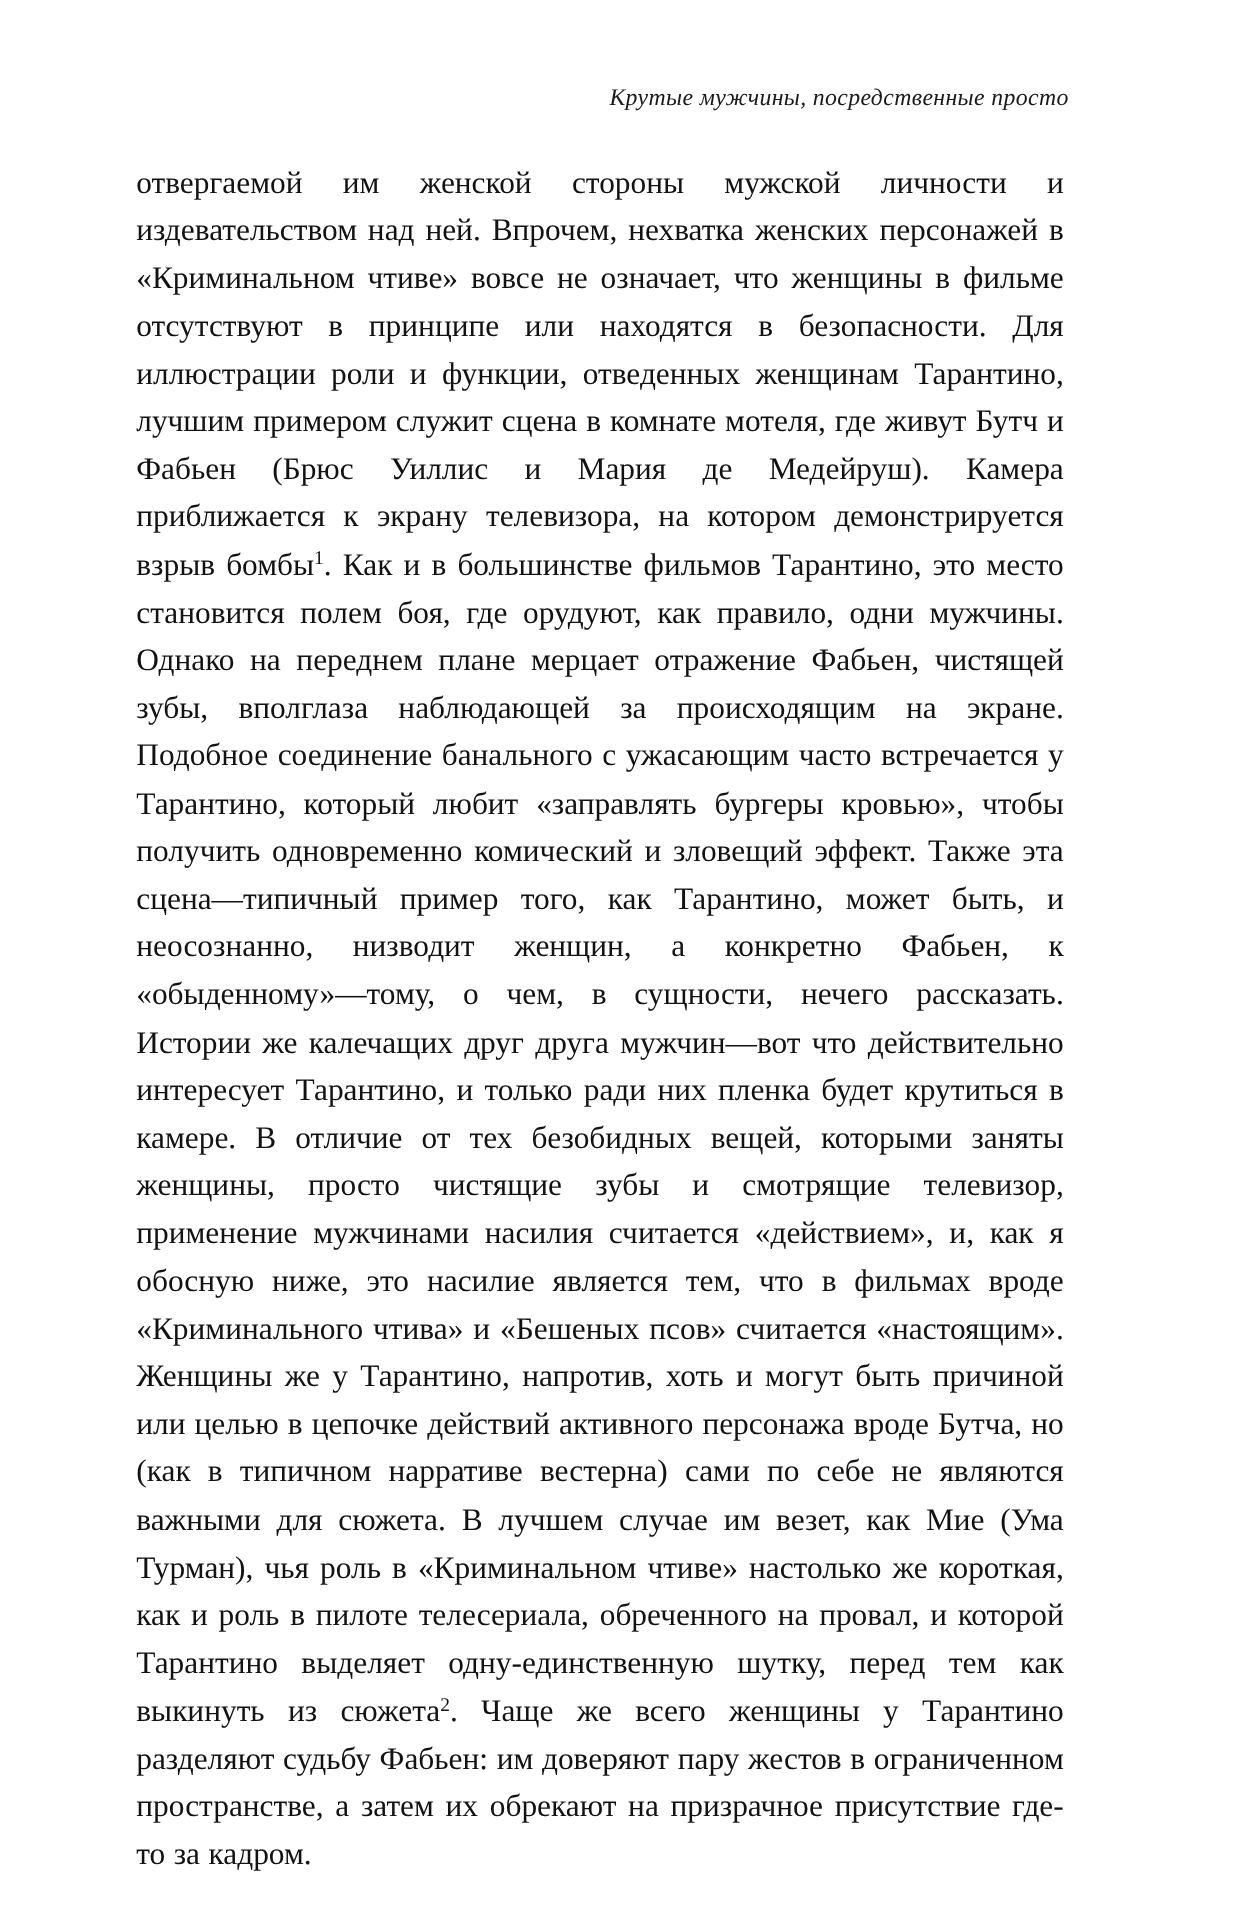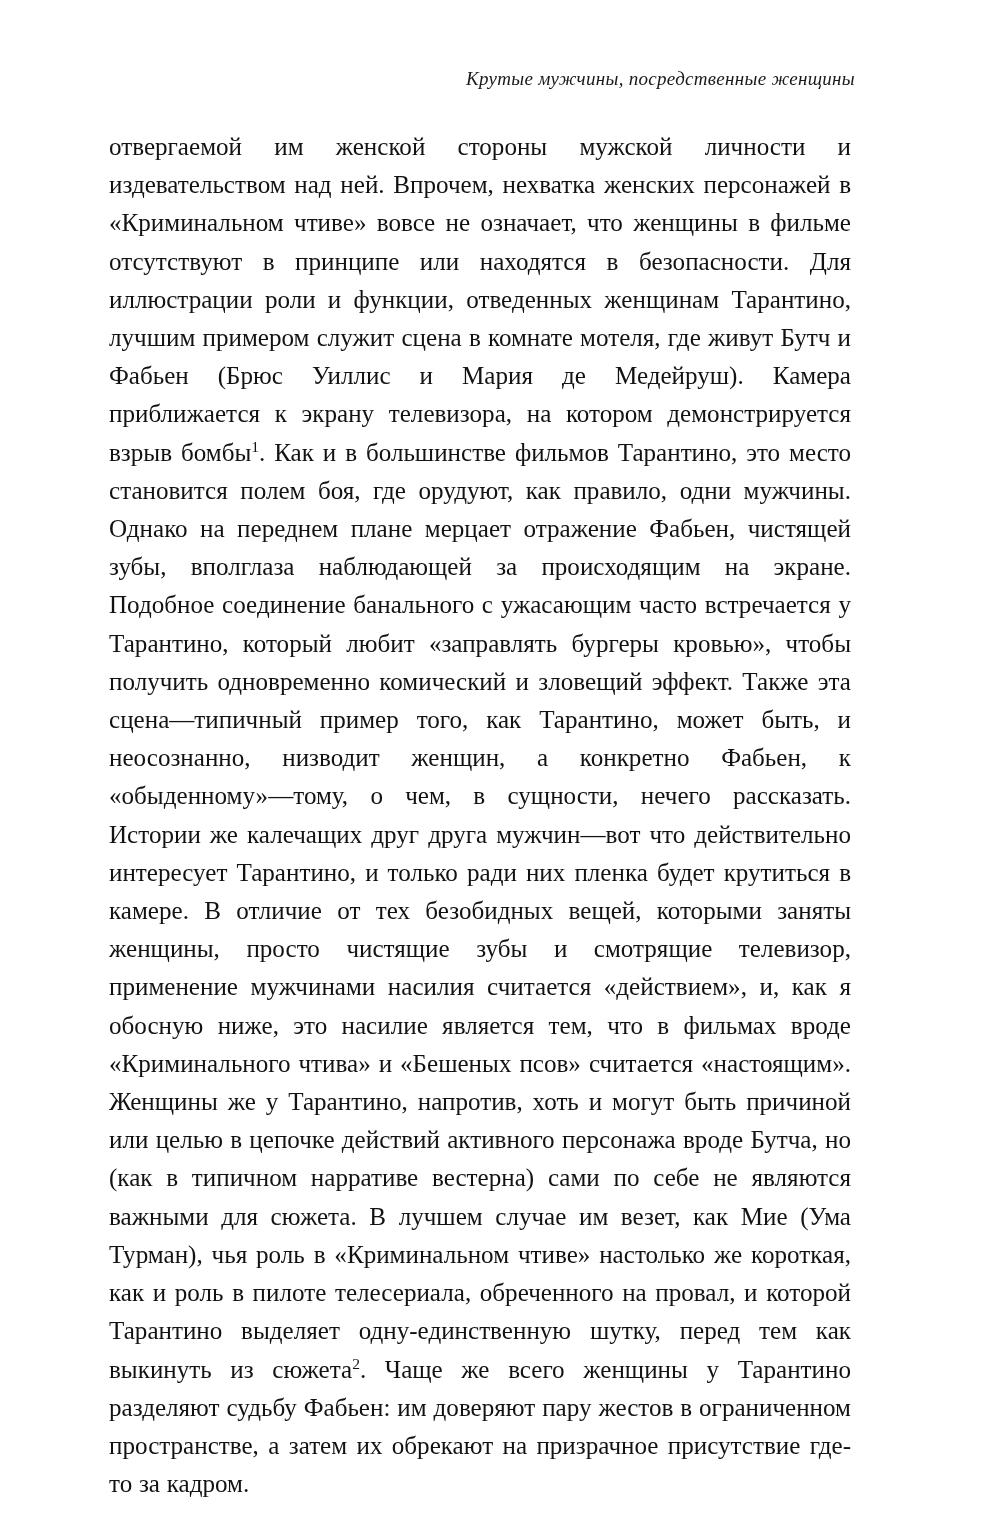--- a/index.html
+++ b/index.html
@@ -72,20 +72,20 @@
     font-family: "Liberation Serif", "DejaVu Serif", serif;
     font-size: 27px;
     color: #141414;
   }
 </style>
 </head>
 <body>
 
 <div class="page">
 
-  <div class="running-head">Крутые мужчины, посредственные женщины</div>
+  <div class="running-head">Крутые мужчины, посредственные просто</div>
 
   <div class="text-block">
     <p class="body-paragraph"><span>отвергаемой им женской стороны мужской личности и издевательством над ней. Впрочем, нехватка женских персонажей в «Криминальном чтиве» вовсе не означает, что женщины в фильме отсутствуют в принципе или находятся в безопасности. Для иллюстрации роли и функции, отведенных женщинам Тарантино, лучшим примером служит сцена в комнате мотеля, где живут Бутч и Фабьен (Брюс Уиллис и Мария де Медейруш). Камера приближается к экрану телевизора, на котором демонстрируется взрыв бомбы</span><sup>1</sup><span>. Как и в большинстве фильмов Тарантино, это место становится полем боя, где орудуют, как правило, одни мужчины. Однако на переднем плане мерцает отражение Фабьен, чистящей зубы, вполглаза наблюдающей за происходящим на экране. Подобное соединение банального с ужасающим часто встречается у Тарантино, который любит «заправлять бургеры кровью», чтобы получить одновременно комический и зловещий эффект. Также эта сцена—типичный пример того, как Тарантино, может быть, и неосознанно, низводит женщин, а конкретно Фабьен, к «обыденному»—тому, о чем, в сущности, нечего рассказать. Истории же калечащих друг друга мужчин—вот что действительно интересует Тарантино, и только ради них пленка будет крутиться в камере. В отличие от тех безобидных вещей, которыми заняты женщины, просто чистящие зубы и смотрящие телевизор, применение мужчинами насилия считается «действием», и, как я обосную ниже, это насилие является тем, что в фильмах вроде «Криминального чтива» и «Бешеных псов» считается «настоящим». Женщины же у Тарантино, напротив, хоть и могут быть причиной или целью в цепочке действий активного персонажа вроде Бутча, но (как в типичном нарративе вестерна) сами по себе не являются важными для сюжета. В лучшем случае им везет, как Мие (Ума Турман), чья роль в «Криминальном чтиве» настолько же короткая, как и роль в пилоте телесериала, обреченного на провал, и которой Тарантино выделяет одну-единственную шутку, перед тем как выкинуть из сюжета</span><sup>2</sup><span>. Чаще же всего женщины у Тарантино разделяют судьбу Фабьен: им доверяют пару жестов в ограниченном пространстве, а затем их обрекают на призрачное присутствие где-то за кадром.</span></p>
   </div>
 
 
 </div>
 
 </body></html>

